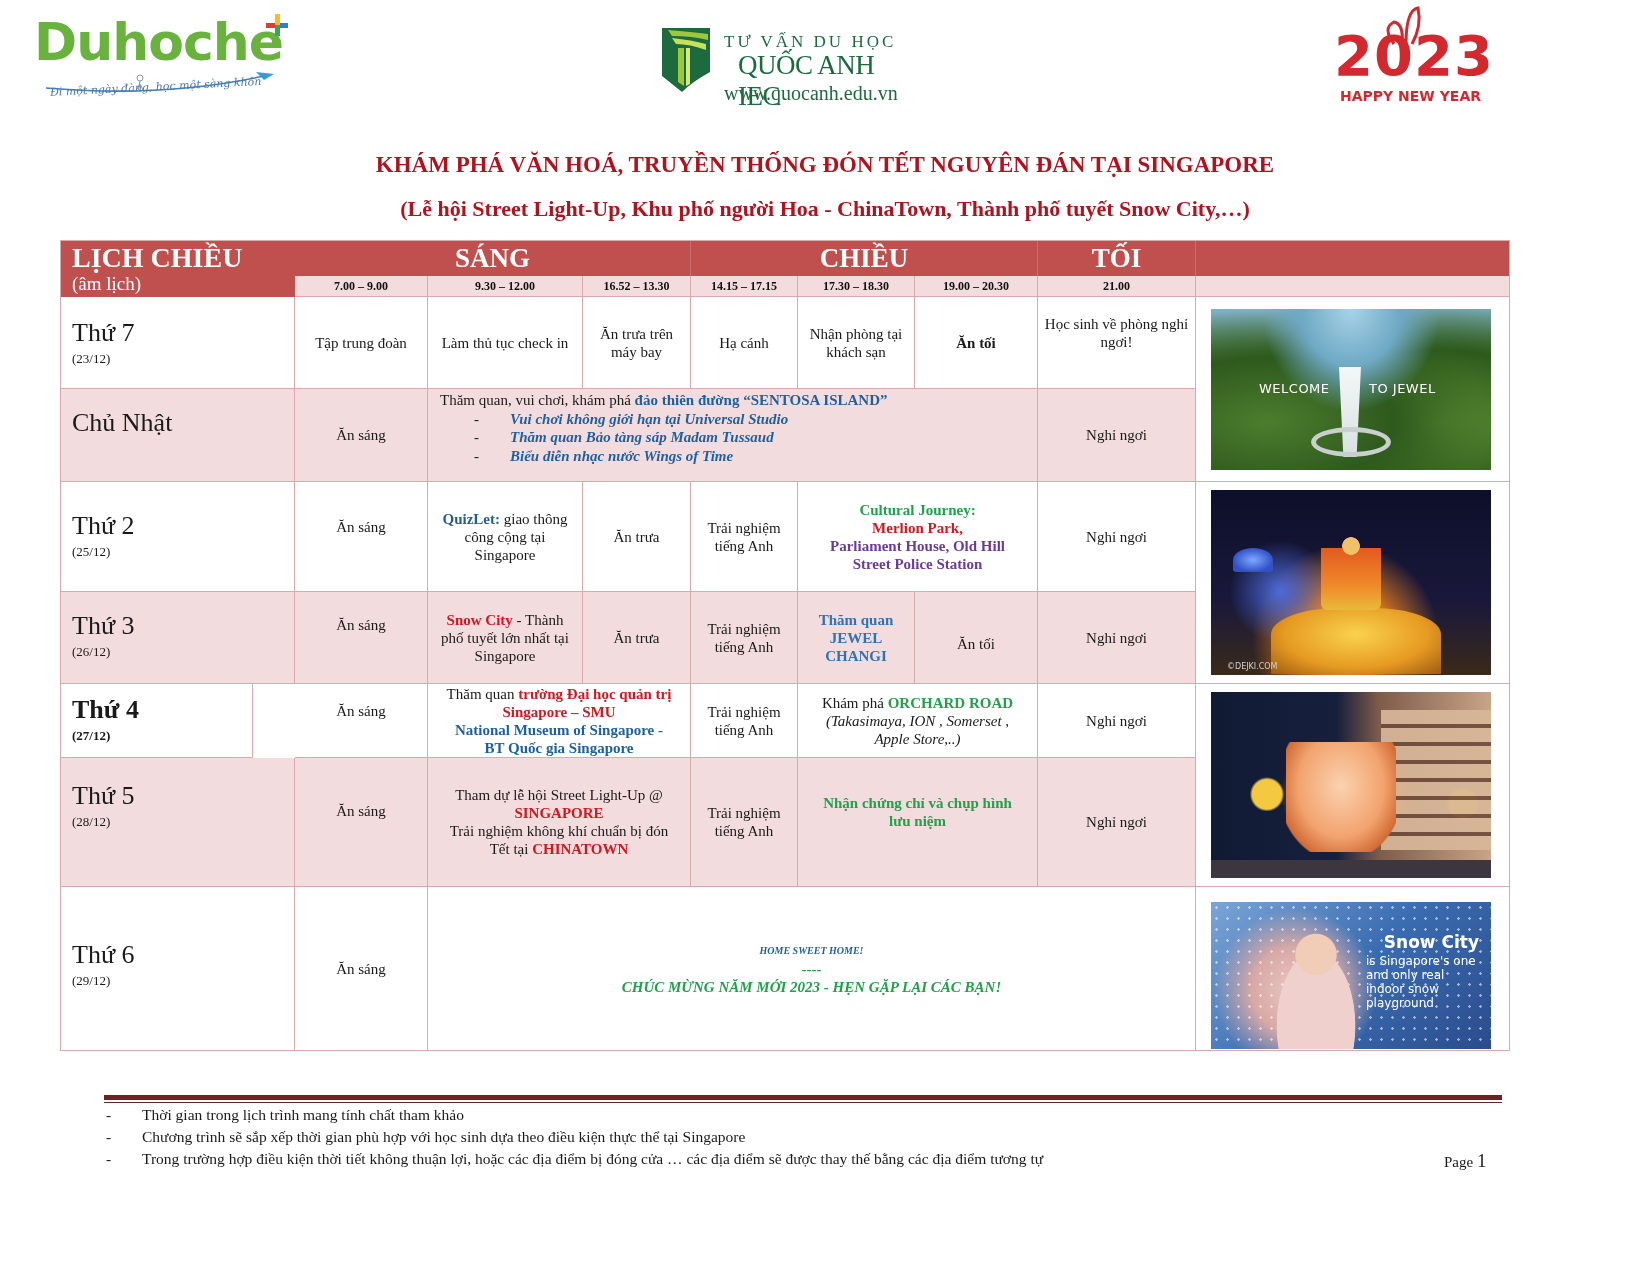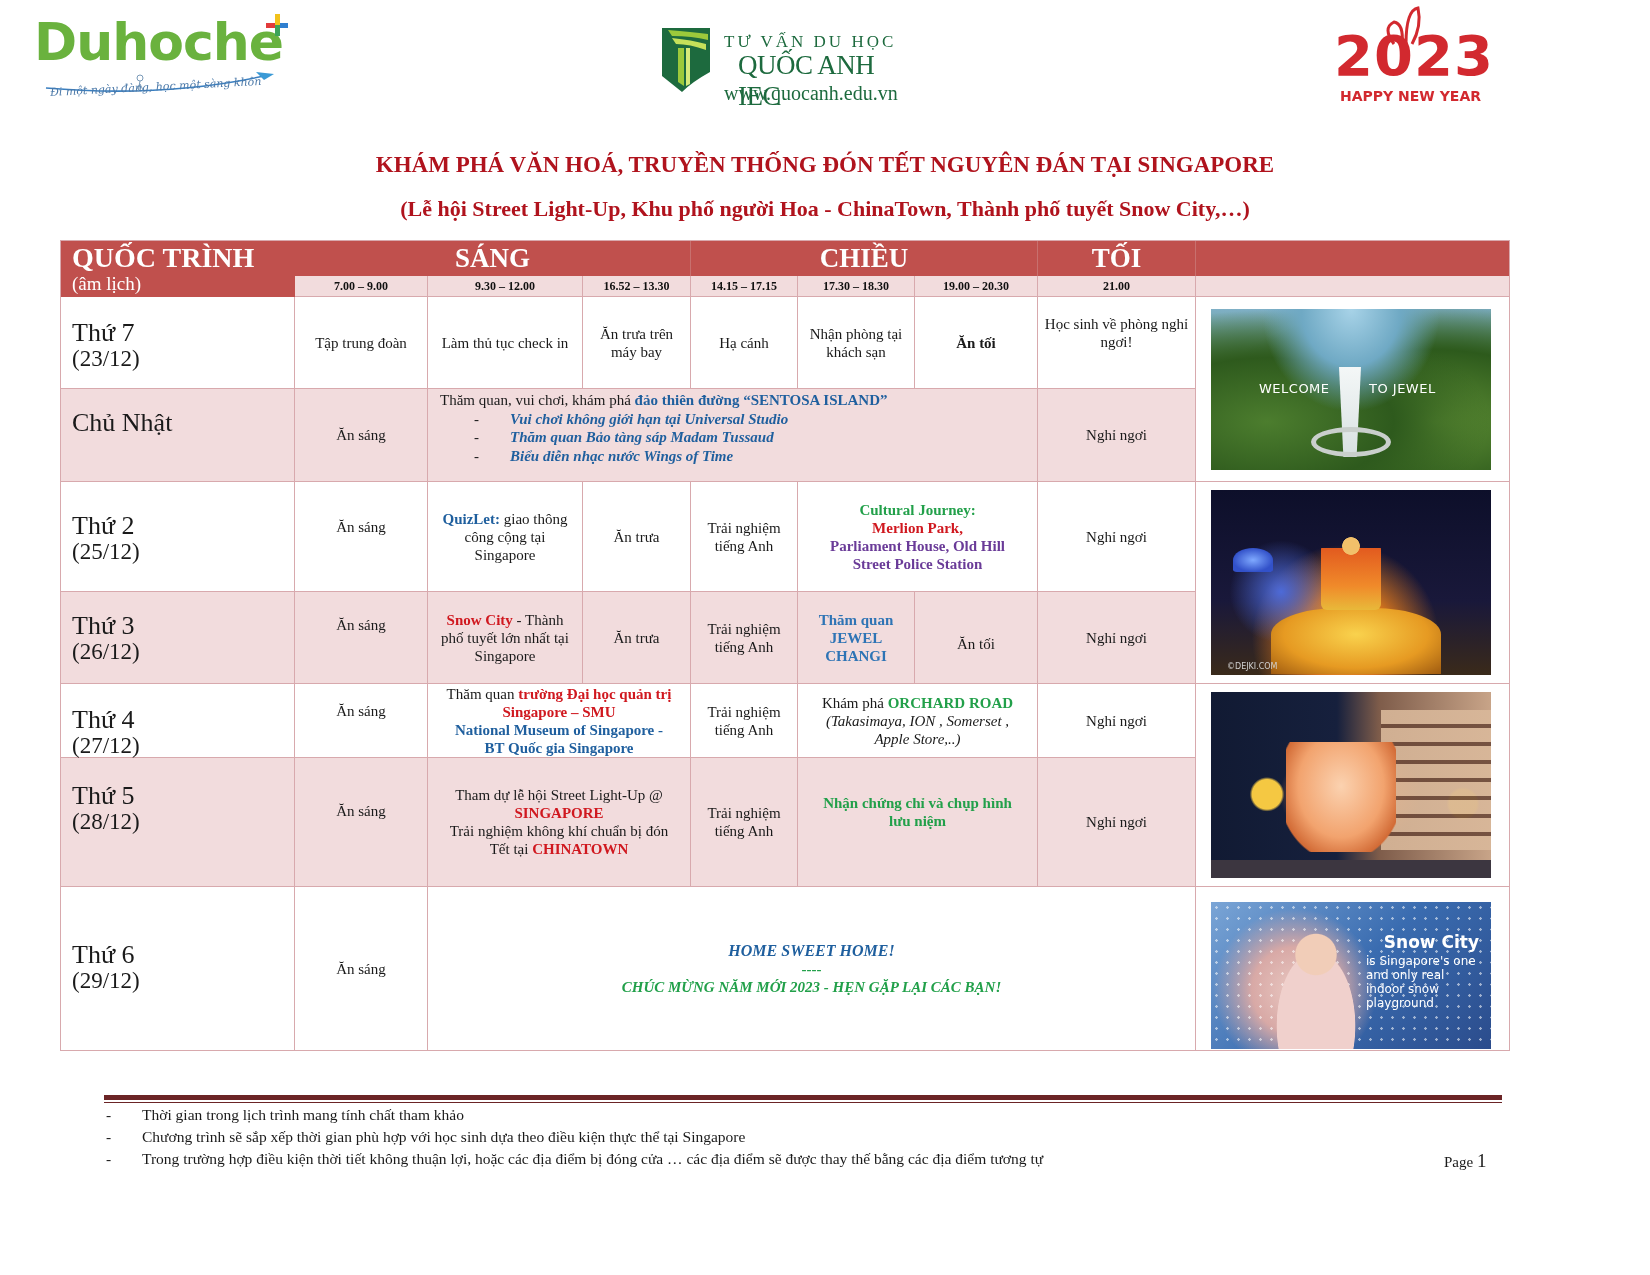--- a/index.html
+++ b/index.html
@@ -39,21 +39,21 @@
   .hdr-red { background: #c0504d; color: #ffffff; border-right: 1px solid #c8706e; border-bottom: none; font-weight: bold; font-size: 27px; }
   .hdr-time { background: #f2dcdd; font-weight: bold; font-size: 12px; color: #111; }
   .tbl-border { position: absolute; left: 0; top: 0; width: 1450px; height: 811px; border: 1px solid #d8a9ad; pointer-events: none; }
 
   .lich { position: absolute; left: 0; top: 0; width: 235px; height: 57px; background: #c0504d; color: #fff; padding-left: 12px; }
   .lich-t { position: absolute; left: 12px; top: 2px; font-size: 28px; font-weight: bold; }
   .lich-s { position: absolute; left: 12px; top: 33px; font-size: 19px; }
 
   .day { justify-content: flex-start; align-items: flex-start; text-align: left; padding: 0 0 0 12px; flex-direction: column; }
   .day-name { font-size: 26px; line-height: 28px; margin-top: 0; }
-  .day-date { font-size: 23px; line-height: 24px; }
+  .day-date { font-size: 13px; line-height: 24px; }
 
   .b { font-weight: bold; }
   .i { font-style: italic; }
   .c-blue { color: #2e74b5; }
   .c-dblue { color: #1f5f9e; }
   .c-red { color: #d0181f; }
   .c-green { color: #22a04a; }
   .c-purple { color: #6a3b98; }
 
   .sentosa { justify-content: flex-start; align-items: flex-start; text-align: left; padding: 2px 0 0 12px; flex-direction: column; }
@@ -78,21 +78,21 @@
   .ph-china .rab { position: absolute; left: 75px; top: 50px; width: 110px; height: 110px; background: radial-gradient(ellipse at 50% 40%, #fbd2b0, #f2a36e 55%, #d26b36 80%, transparent 82%); }
   .ph-china .road { position: absolute; left: 0; bottom: 0; width: 100%; height: 18px; background: #3c3640; }
 
   .ph-snow { background: radial-gradient(circle at 30% 60%, #e9c7c1 0%, #d8a9a6 20%, transparent 38%), linear-gradient(135deg,#7aa5d6 0%,#3a6cb0 50%,#2b4c8c 100%); }
   .ph-snow .flakes { position: absolute; inset: 0; background-image: radial-gradient(#ffffff 1px, transparent 1.5px); background-size: 11px 11px; opacity: 0.55; }
   .ph-snow .kid { position: absolute; left: 50px; top: 20px; width: 110px; height: 130px; background: radial-gradient(circle at 50% 25%, #f1cdb8 0 18%, transparent 19%), radial-gradient(ellipse at 50% 80%, #f0d0cc 0 50%, transparent 51%); }
   .ph-snow .t1 { position: absolute; right: 12px; top: 30px; font-family: "DejaVu Sans", sans-serif; font-weight: bold; font-size: 17px; color: #fff; }
   .ph-snow .t2 { position: absolute; right: 10px; top: 52px; font-family: "DejaVu Sans", sans-serif; font-size: 12px; line-height: 14px; color: #fff; text-align: left; width: 115px; }
 
   .home { flex-direction: column; }
-  .home .l1 { font-size: 16px; }
+  .home .l1 { font-size: 10px; }
   .home .l2 { font-size: 15px; }
 
   
   .footer-rule { position: absolute; left: 104px; top: 1095px; width: 1398px; height: 5px; background: #6b2426; }
   .footer-rule2 { position: absolute; left: 104px; top: 1102px; width: 1398px; height: 1px; background: #6b2426; }
   .notes { position: absolute; left: 104px; top: 1104px; width: 1200px; font-size: 15.5px; line-height: 22px; }
   .note { display: flex; }
   .note .dash { width: 38px; padding-left: 2px; }
   .page { position: absolute; left: 1444px; top: 1150px; font-size: 15px; }
   .page .num { font-size: 19px; }
@@ -136,21 +136,21 @@
   <span class="ny-year">2023</span>
   <span class="ny-text">HAPPY NEW YEAR</span>
 </div>
 
 <div class="title title-main">KHÁM PHÁ VĂN HOÁ, TRUYỀN THỐNG ĐÓN TẾT NGUYÊN ĐÁN TẠI SINGAPORE</div>
 <div class="title title-sub">(Lễ hội Street Light-Up, Khu phố người Hoa - ChinaTown, Thành phố tuyết Snow City,…)</div>
 
 <div class="tbl">
 
   <div class="lich">
-    <span class="lich-t">QUỐC TRÌNH</span>
+    <span class="lich-t">LỊCH CHIỀU</span>
     <span class="lich-s">(âm lịch)</span>
   </div>
   <div class="cell hdr-red" style="left:235px;top:0;width:396px;height:36px;">SÁNG</div>
   <div class="cell hdr-red" style="left:631px;top:0;width:347px;height:36px;">CHIỀU</div>
   <div class="cell hdr-red" style="left:978px;top:0;width:158px;height:36px;">TỐI</div>
   <div class="cell hdr-red" style="left:1136px;top:0;width:314px;height:36px;"></div>
 
   <div class="cell hdr-time" style="left:235px;top:36px;width:133px;height:21px;">7.00 – 9.00</div>
   <div class="cell hdr-time" style="left:368px;top:36px;width:155px;height:21px;">9.30 – 12.00</div>
   <div class="cell hdr-time" style="left:523px;top:36px;width:108px;height:21px;">16.52 – 13.30</div>
@@ -222,21 +222,21 @@
     <span><span class="b c-red">Snow City</span><span> - Thành phố tuyết lớn nhất tại Singapore</span></span>
   </div>
   <div class="cell pink" style="left:523px;top:352px;width:108px;height:92px;">Ăn trưa</div>
   <div class="cell pink" style="left:631px;top:352px;width:107px;height:92px;">Trải nghiệm tiếng Anh</div>
   <div class="cell pink b c-blue" style="left:738px;top:352px;width:117px;height:92px;padding:0 14px;">Thăm quan JEWEL CHANGI</div>
   <div class="cell pink" style="left:855px;top:352px;width:123px;height:92px;padding-top:14px;">Ăn tối</div>
   <div class="cell pink" style="left:978px;top:352px;width:158px;height:92px;">Nghỉ ngơi</div>
 
   <div class="cell white" style="left:1136px;top:242px;width:314px;height:202px;"></div>
 
-  <div class="cell white day" style="left:0;top:444px;width:235px;height:74px;padding-top:22px;">
+  <div class="cell white day" style="left:0;top:444px;width:193px;height:74px;padding-top:12px;font-weight:bold;">
     <span class="day-name">Thứ 4</span>
     <span class="day-date">(27/12)</span>
   </div>
   <div class="cell white" style="left:235px;top:444px;width:133px;height:74px;align-items:flex-start;padding-top:18px;">Ăn sáng</div>
   <div class="cell white" style="left:368px;top:444px;width:263px;height:74px;flex-direction:column;padding:0 10px;">
     <span><span>Thăm quan </span><span class="b c-red">trường Đại học quản trị Singapore – SMU</span></span>
     <span class="b c-dblue" style="padding:0 12px;">National Museum of Singapore - BT Quốc gia Singapore</span>
   </div>
   <div class="cell white" style="left:631px;top:444px;width:107px;height:74px;">Trải nghiệm tiếng Anh</div>
   <div class="cell white" style="left:738px;top:444px;width:240px;height:74px;flex-direction:column;padding:0 14px;">

